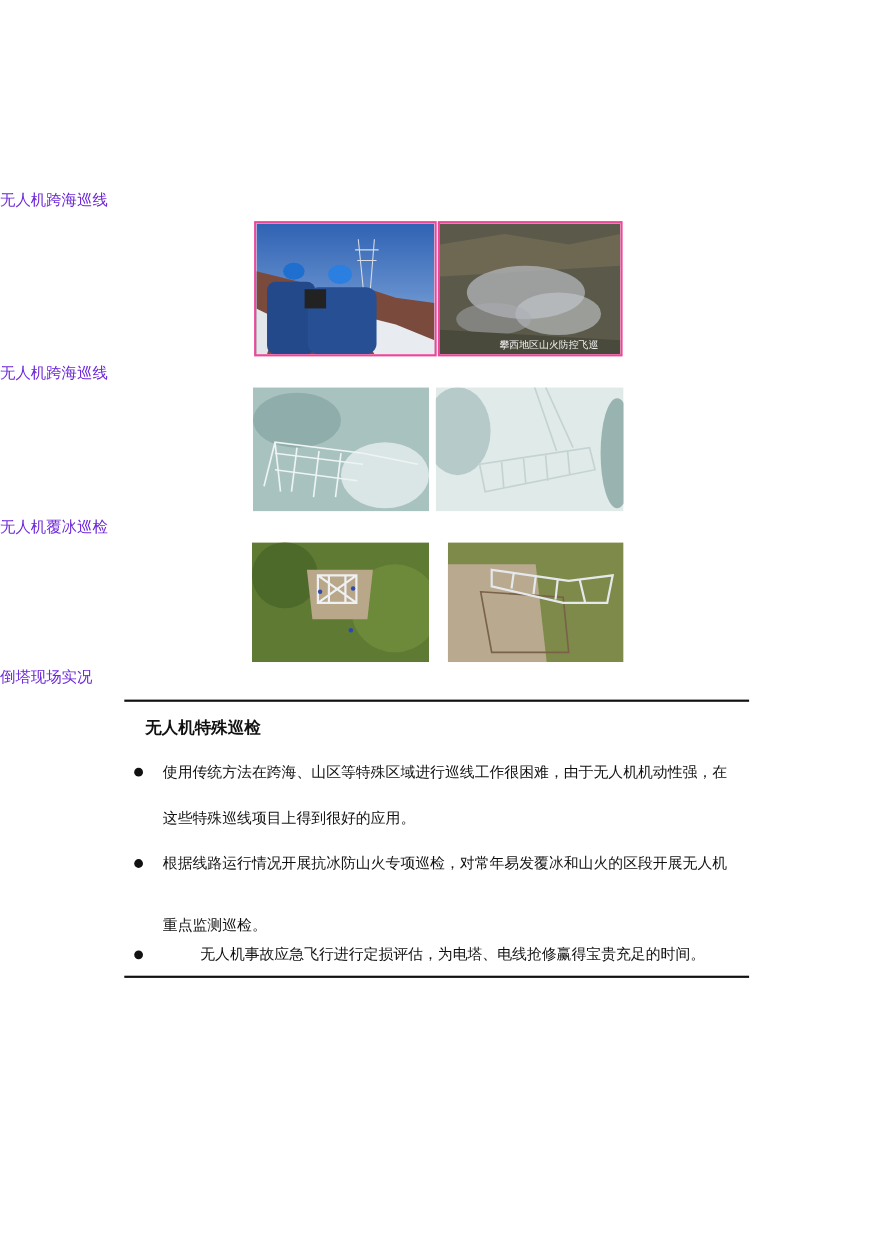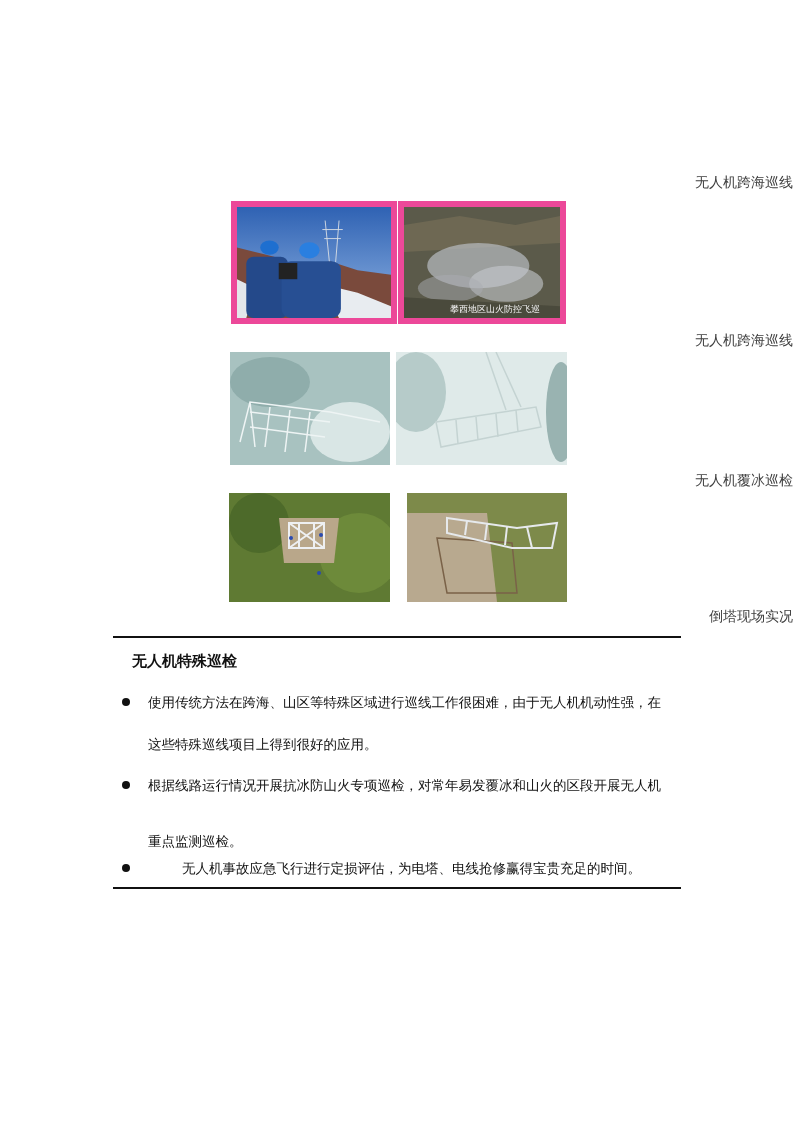--- a/index.html
+++ b/index.html
@@ -1,21 +1,21 @@
 <!DOCTYPE html>
 <html><head>
   <meta charset="utf-8">
   <style>
     html, body { margin: 0; padding: 0; background: #ffffff; }
     body { width: 793px; height: 1122px; position: relative; overflow: hidden;
            font-family: "DejaVu Sans", "Liberation Sans", sans-serif; color: #111; }
-    .caption { position: absolute; left: 0; width: 793px; text-align: right;
-               font-size: 14px; line-height: 16px; color: #404040; }
+    .caption { position: absolute; left: 0; width: 793px; text-align: left;
+               font-size: 14px; line-height: 16px; color: #6d28d9; }
     .photo { position: absolute; overflow: hidden; }
-    .framed { border: 6px solid #ec4899; box-sizing: border-box; }
+    .framed { border: 2px solid #ec4899; box-sizing: border-box; }
     .photo svg { display: block; width: 100%; height: 100%; }
     .rule { position: absolute; left: 113px; width: 568px; height: 2px; background: #111; }
     .section-title { position: absolute; left: 132px; top: 651px; font-size: 15px;
                      font-weight: bold; line-height: 20px; }
     .bullet-item { position: absolute; left: 120px; width: 560px; font-size: 13.5px; }
     .bullet-dot { position: absolute; left: 2px; width: 8px; height: 8px; border-radius: 50%; background: #111; }
     .bullet-line { position: absolute; left: 28px; white-space: nowrap; line-height: 18px; }
     .overlay-text { position: absolute; right: 20px; bottom: 2px; font-size: 9px; color: #f2f2f2;
                     font-family: "DejaVu Serif", serif; }
   </style>

